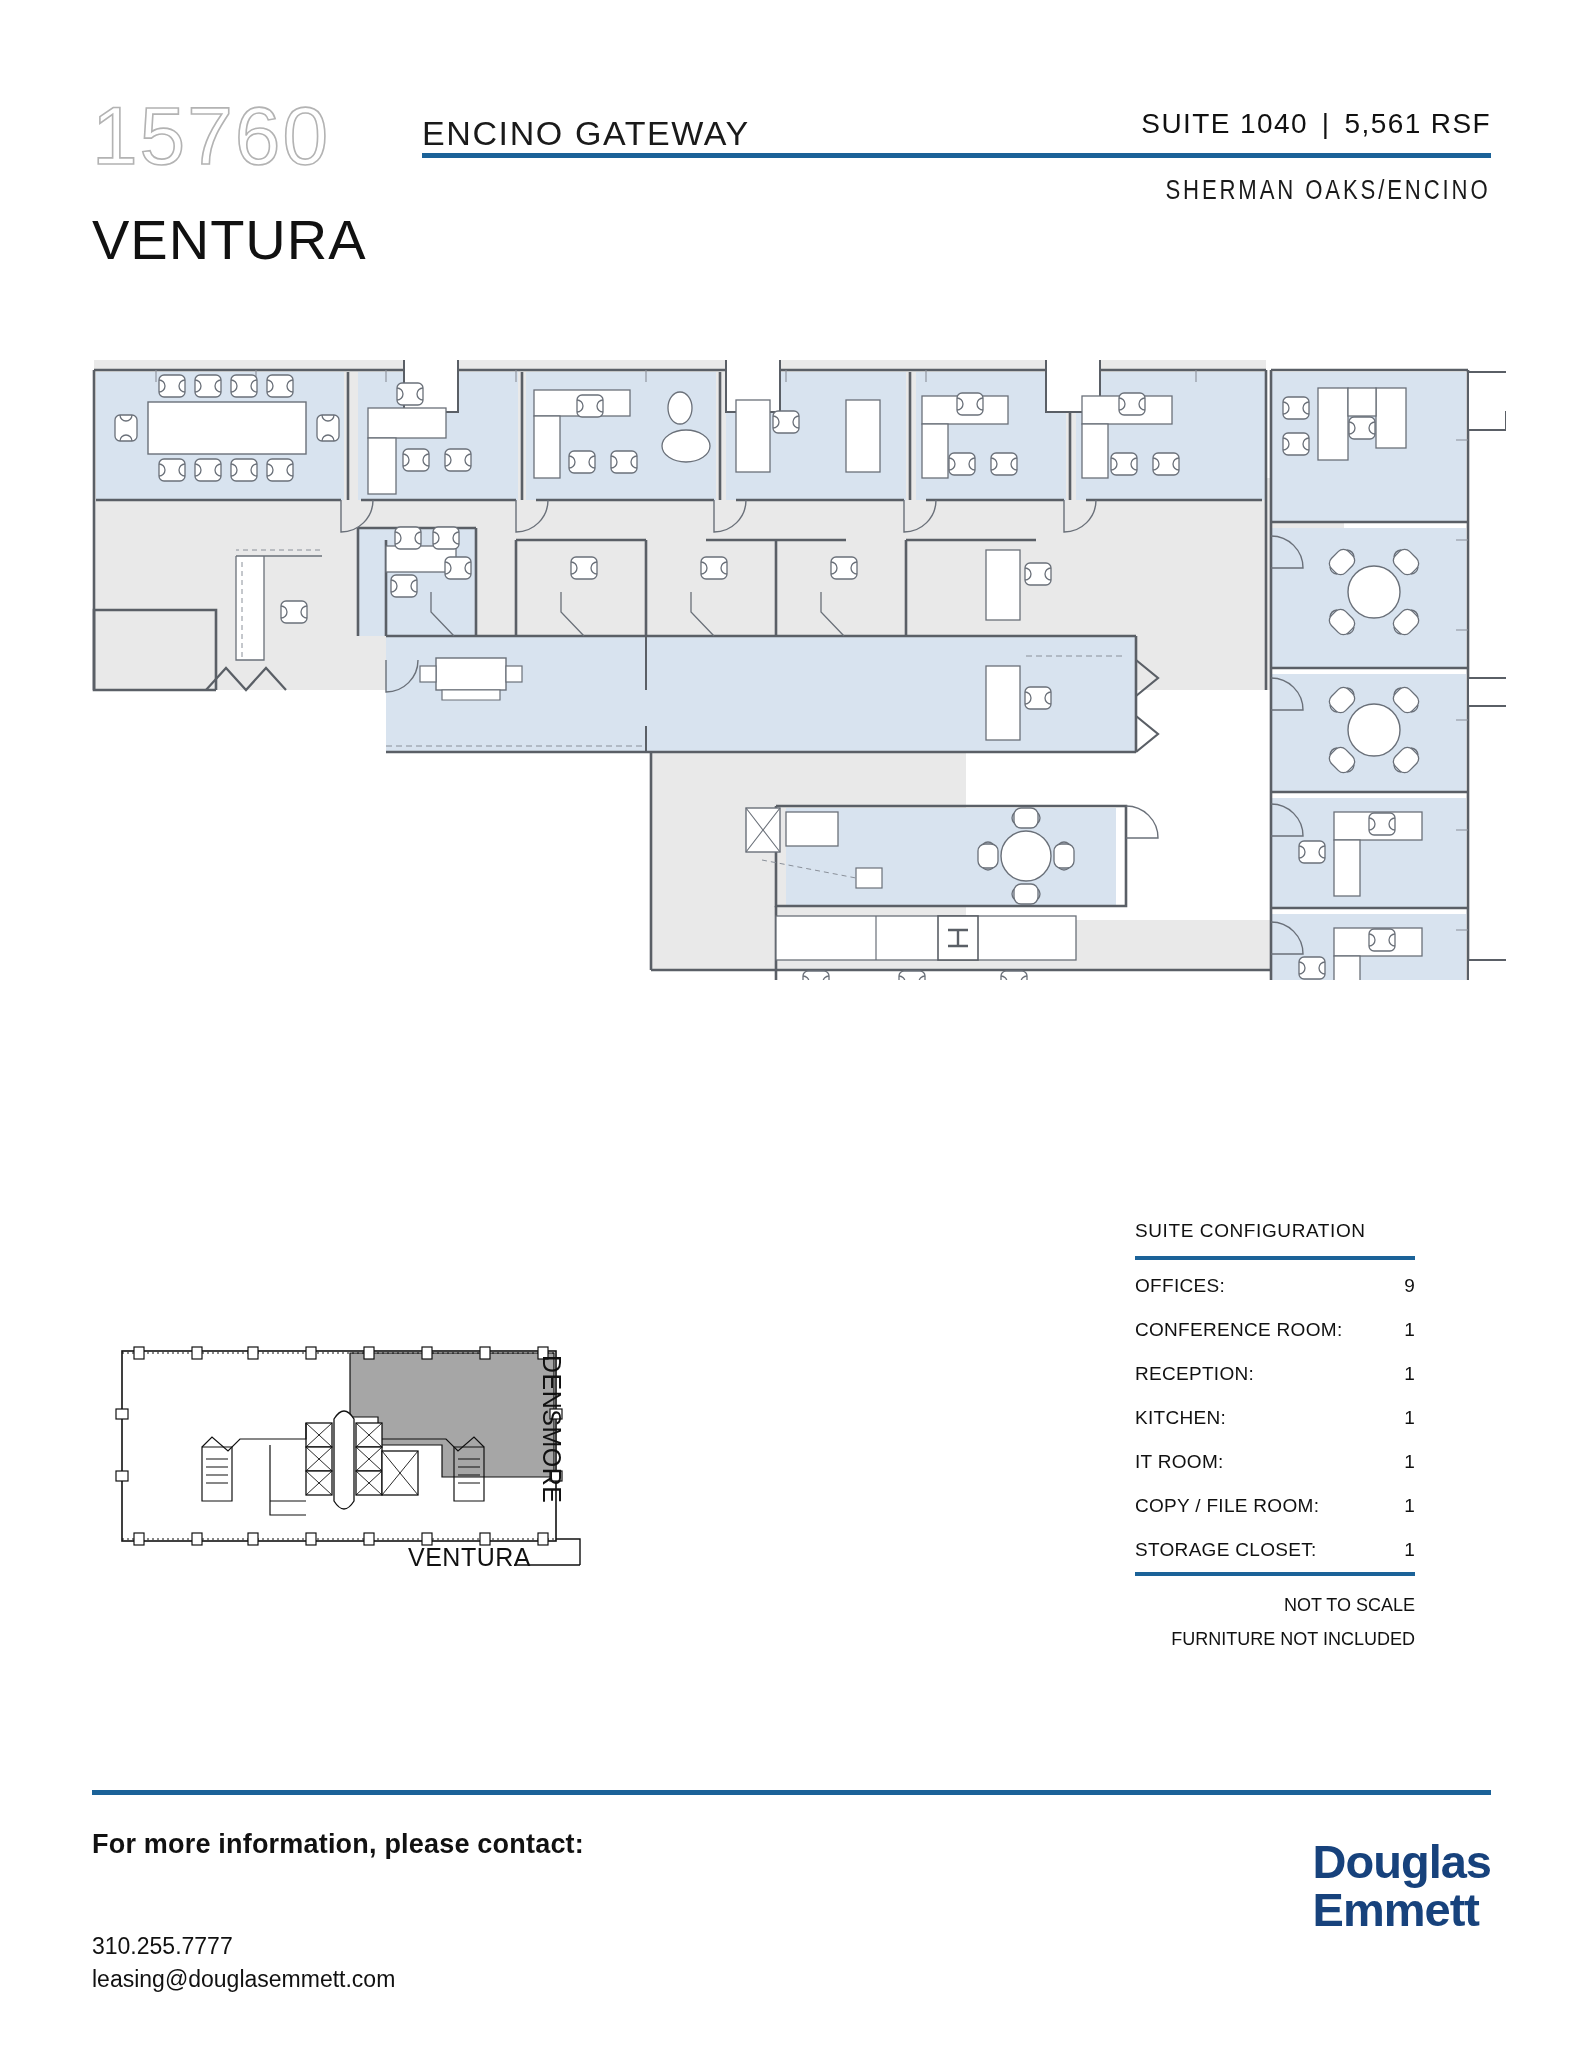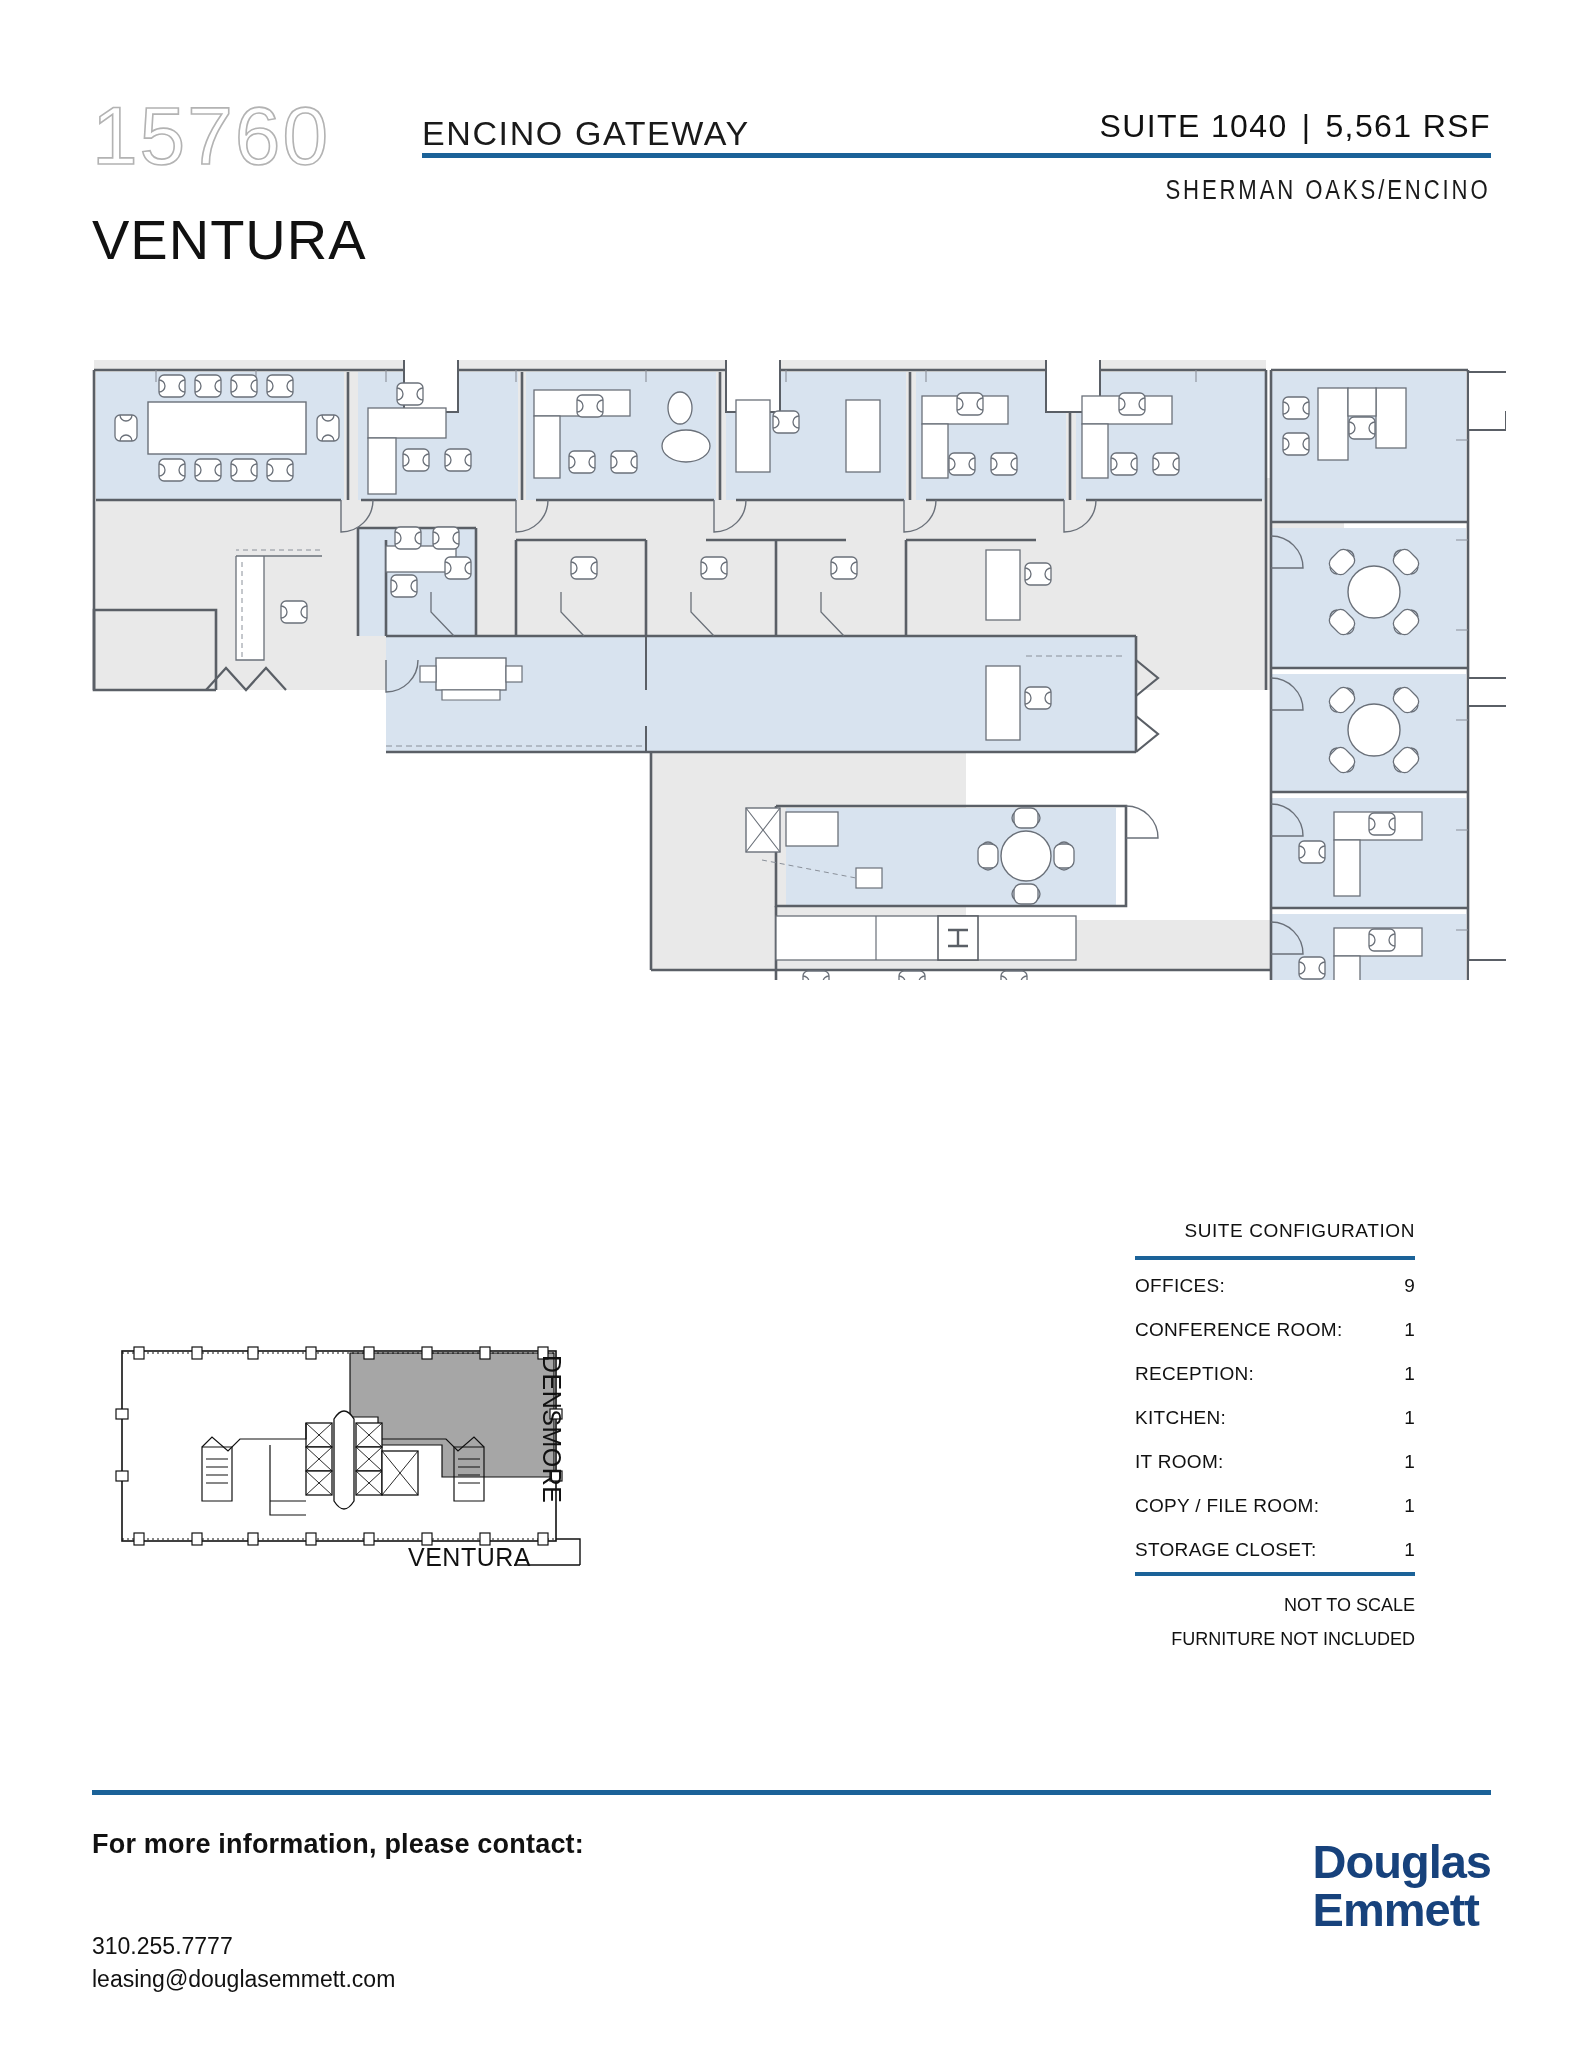--- a/index.html
+++ b/index.html
@@ -27,21 +27,21 @@
     position:absolute; left:92px; top:212px;
     font-size:56px; letter-spacing:1px;
     color:#111; line-height:1; font-weight:400;
   }
   .hdr-gateway {
     position:absolute; left:422px; top:114px;
     font-size:34px; letter-spacing:1.6px; color:#1a1a1a;
   }
   .hdr-suite {
     position:absolute; right:92px; top:108px;
-    font-size:32px; letter-spacing:1.4px; color:#111; text-align:center;
+    font-size:28px; letter-spacing:1.4px; color:#111; text-align:center;
     white-space:nowrap;
   }
   .hdr-suite .bar { display:inline-block; padding:0 14px; font-weight:300; }
   .rule-top {
     position:absolute; left:422px; top:153px; right:92px; height:5px;
     background:#1b6298;
   }
   .hdr-sub {
     position:absolute; right:92px; top:175px;
     font-size:27px; color:#1a1a1a; text-align:right;
@@ -63,21 +63,21 @@
   }
   .street-densmore {
     position:absolute; left:566px; top:1355px;
     font-size:25px; letter-spacing:.5px; color:#111;
     transform:rotate(90deg); transform-origin:left top;
     white-space:nowrap;
   }
 
   
   .cfg { position:absolute; left:1135px; top:1220px; width:280px; }
-  .cfg-title { text-align:right; font-size:19px; letter-spacing:.6px; margin-bottom:14px; }
+  .cfg-title { text-align:left; font-size:19px; letter-spacing:.6px; margin-bottom:14px; }
   .cfg-rule { height:4px; background:#1b6298; }
   .cfg-rows { padding:4px 0 0 0; }
   .cfg-row {
     display:flex; justify-content:space-between; align-items:baseline;
     font-size:19px; letter-spacing:.3px; padding:11px 0 11px 0;
   }
   .cfg-row .v { font-variant-numeric:tabular-nums; }
   .cfg-foot { text-align:right; font-size:18px; padding-top:12px; line-height:1.9; }
 
   

